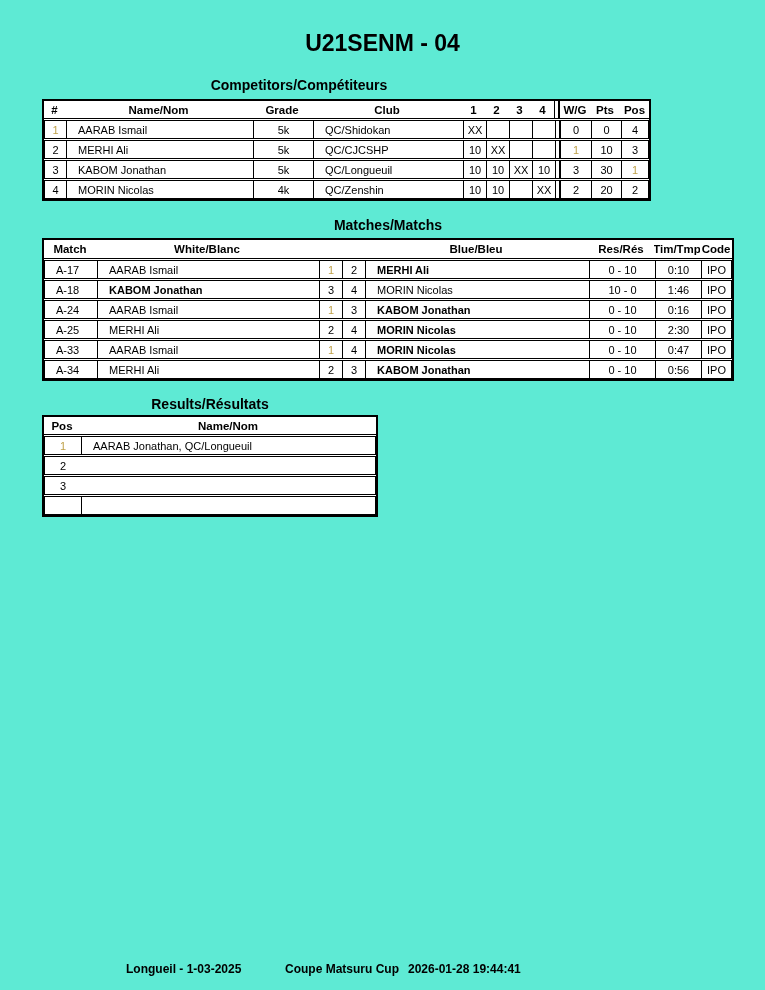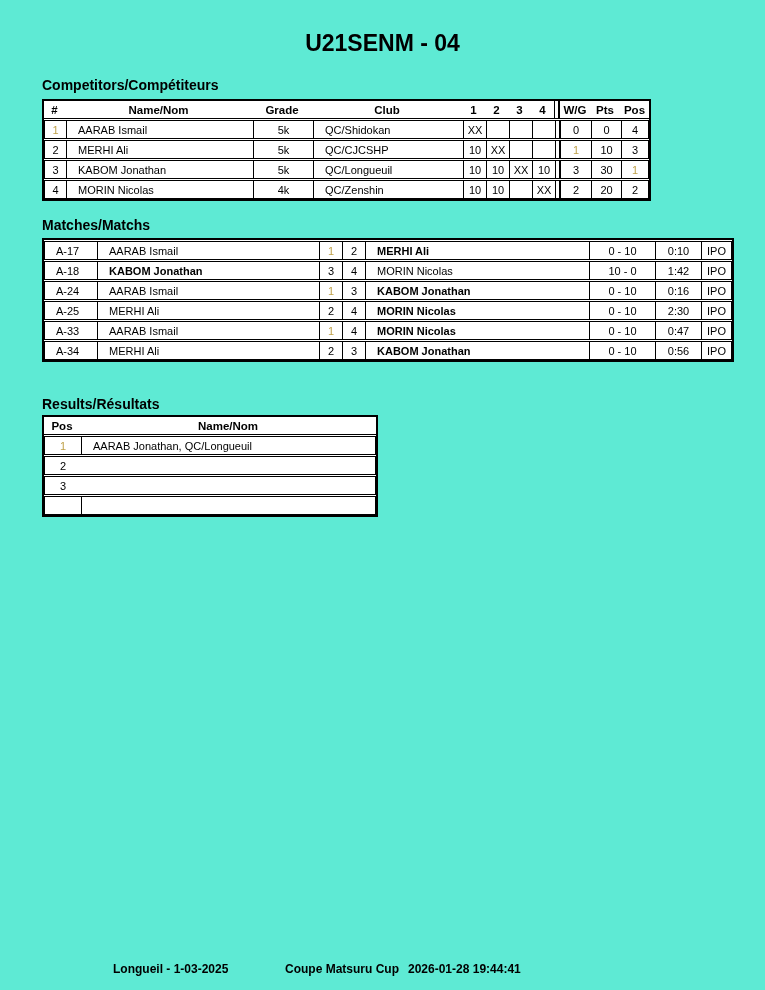--- a/index.html
+++ b/index.html
@@ -7,21 +7,21 @@
     width: 765px; height: 990px;
     font-family: "Liberation Sans", sans-serif;
     color: #000;
   }
   .page { position: relative; width: 765px; height: 990px; background: #5eead4; overflow: hidden; }
 
   .main-title {
     position: absolute; top: 30px; left: 0; width: 765px;
     text-align: center; font-weight: bold; font-size: 23px;
   }
-  .sec-title { position: absolute; font-weight: bold; font-size: 14px; }
+  .sec-title { position: absolute; font-weight: bold; font-size: 14px; text-align: center; }
   #comp-title  { top: 77px;  left: 42px; width: 514px; }
   #match-title { top: 217px; left: 42px; width: 692px; }
   #res-title   { top: 396px; left: 42px; width: 336px; }
 
   .tbl { position: absolute; border: 2px solid #000; box-sizing: border-box; background: #fff; }
   #comp-tbl  { left: 42px; top: 99px;  width: 609px; }
   #match-tbl { left: 42px; top: 238px; width: 692px; }
   #res-tbl   { left: 42px; top: 415px; width: 336px; }
 
   .row { display: grid; box-sizing: border-box; align-items: stretch; }
@@ -35,21 +35,21 @@
 
   .c { display: flex; align-items: center; justify-content: center; height: 100%; box-sizing: border-box; overflow: hidden; white-space: nowrap; }
   .c.left { justify-content: flex-start; padding-left: 11px; }
   .bl { border-left: 1px solid #000; }
   .divc { border-left: 1px solid #000; border-right: 2px solid #000; }
 
   .gold { color: #bfa14a; }
   .bold { font-weight: bold; }
 
   .footer-item { position: absolute; top: 962px; font-weight: bold; font-size: 12px; white-space: nowrap; }
-  #footer-left   { left: 113px; }
+  #footer-left   { left: 126px; }
   #footer-center { left: 285px; }
   #footer-time   { left: 408px; }
 </style>
 </head>
 <body>
 
 <div class="page">
 
   <div class="main-title">U21SENM - 04</div>
 
@@ -128,40 +128,50 @@
       <div class="c divc"></div>
       <div class="c gc">2</div>
       <div class="c bl">20</div>
       <div class="c bl gc">2</div>
     </div>
   </div>
 
   <div class="sec-title" id="match-title">Matches/Matchs</div>
 
   <div class="tbl" id="match-tbl">
+    <div class="row match-grid hrow">
+      <div class="c">Match</div>
+      <div class="c">White/Blanc</div>
+      <div class="c"></div>
+      <div class="c"></div>
+      <div class="c">Blue/Bleu</div>
+      <div class="c">Res/Rés</div>
+      <div class="c">Tim/Tmp</div>
+      <div class="c">Code</div>
+    </div>
 
     <div class="row match-grid drow">
       <div class="c left">A-17</div>
       <div class="c left bl">AARAB Ismail</div>
       <div class="c bl gc gold">1</div>
       <div class="c bl gc">2</div>
       <div class="c left bl bold">MERHI Ali</div>
       <div class="c bl">0 - 10</div>
       <div class="c bl">0:10</div>
       <div class="c bl">IPO</div>
     </div>
 
     <div class="row match-grid drow">
       <div class="c left">A-18</div>
       <div class="c left bl bold">KABOM Jonathan</div>
       <div class="c bl gc">3</div>
       <div class="c bl gc">4</div>
       <div class="c left bl">MORIN Nicolas</div>
       <div class="c bl">10 - 0</div>
-      <div class="c bl">1:42</div>
+      <div class="c bl">1:46</div>
       <div class="c bl">IPO</div>
     </div>
 
     <div class="row match-grid drow">
       <div class="c left">A-24</div>
       <div class="c left bl">AARAB Ismail</div>
       <div class="c bl gc gold">1</div>
       <div class="c bl gc">3</div>
       <div class="c left bl bold">KABOM Jonathan</div>
       <div class="c bl">0 - 10</div>

